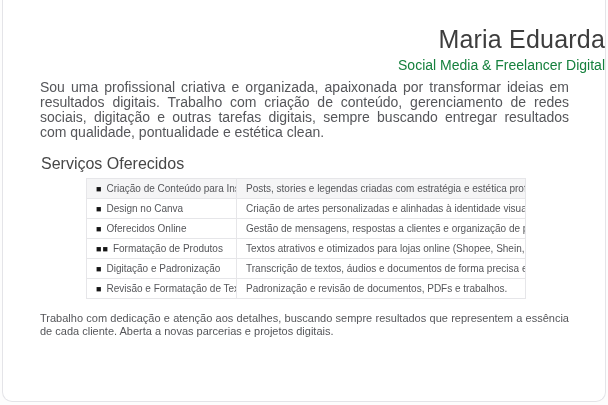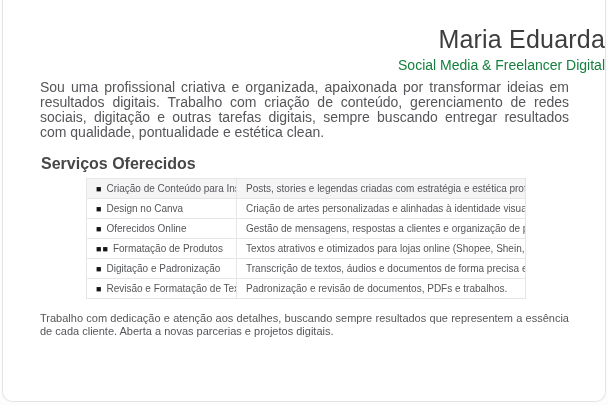--- a/index.html
+++ b/index.html
@@ -34,21 +34,21 @@
   .intro {
     margin: 7px 36px 0 37px;
     font-size: 14px;
     line-height: 15px;
     color: #55565a;
     text-align: justify;
   }
   .services-heading {
     margin: 15px 0 0 38px;
     font-size: 16px;
-    font-weight: 700;
+    font-weight: 400;
     color: #474747;
   }
   table.services {
     margin: 5px 0 0 83px;
     width: 440px;
     border-collapse: collapse;
     table-layout: fixed;
   }
   table.services td {
     border: 1px solid #e6e6e9;

